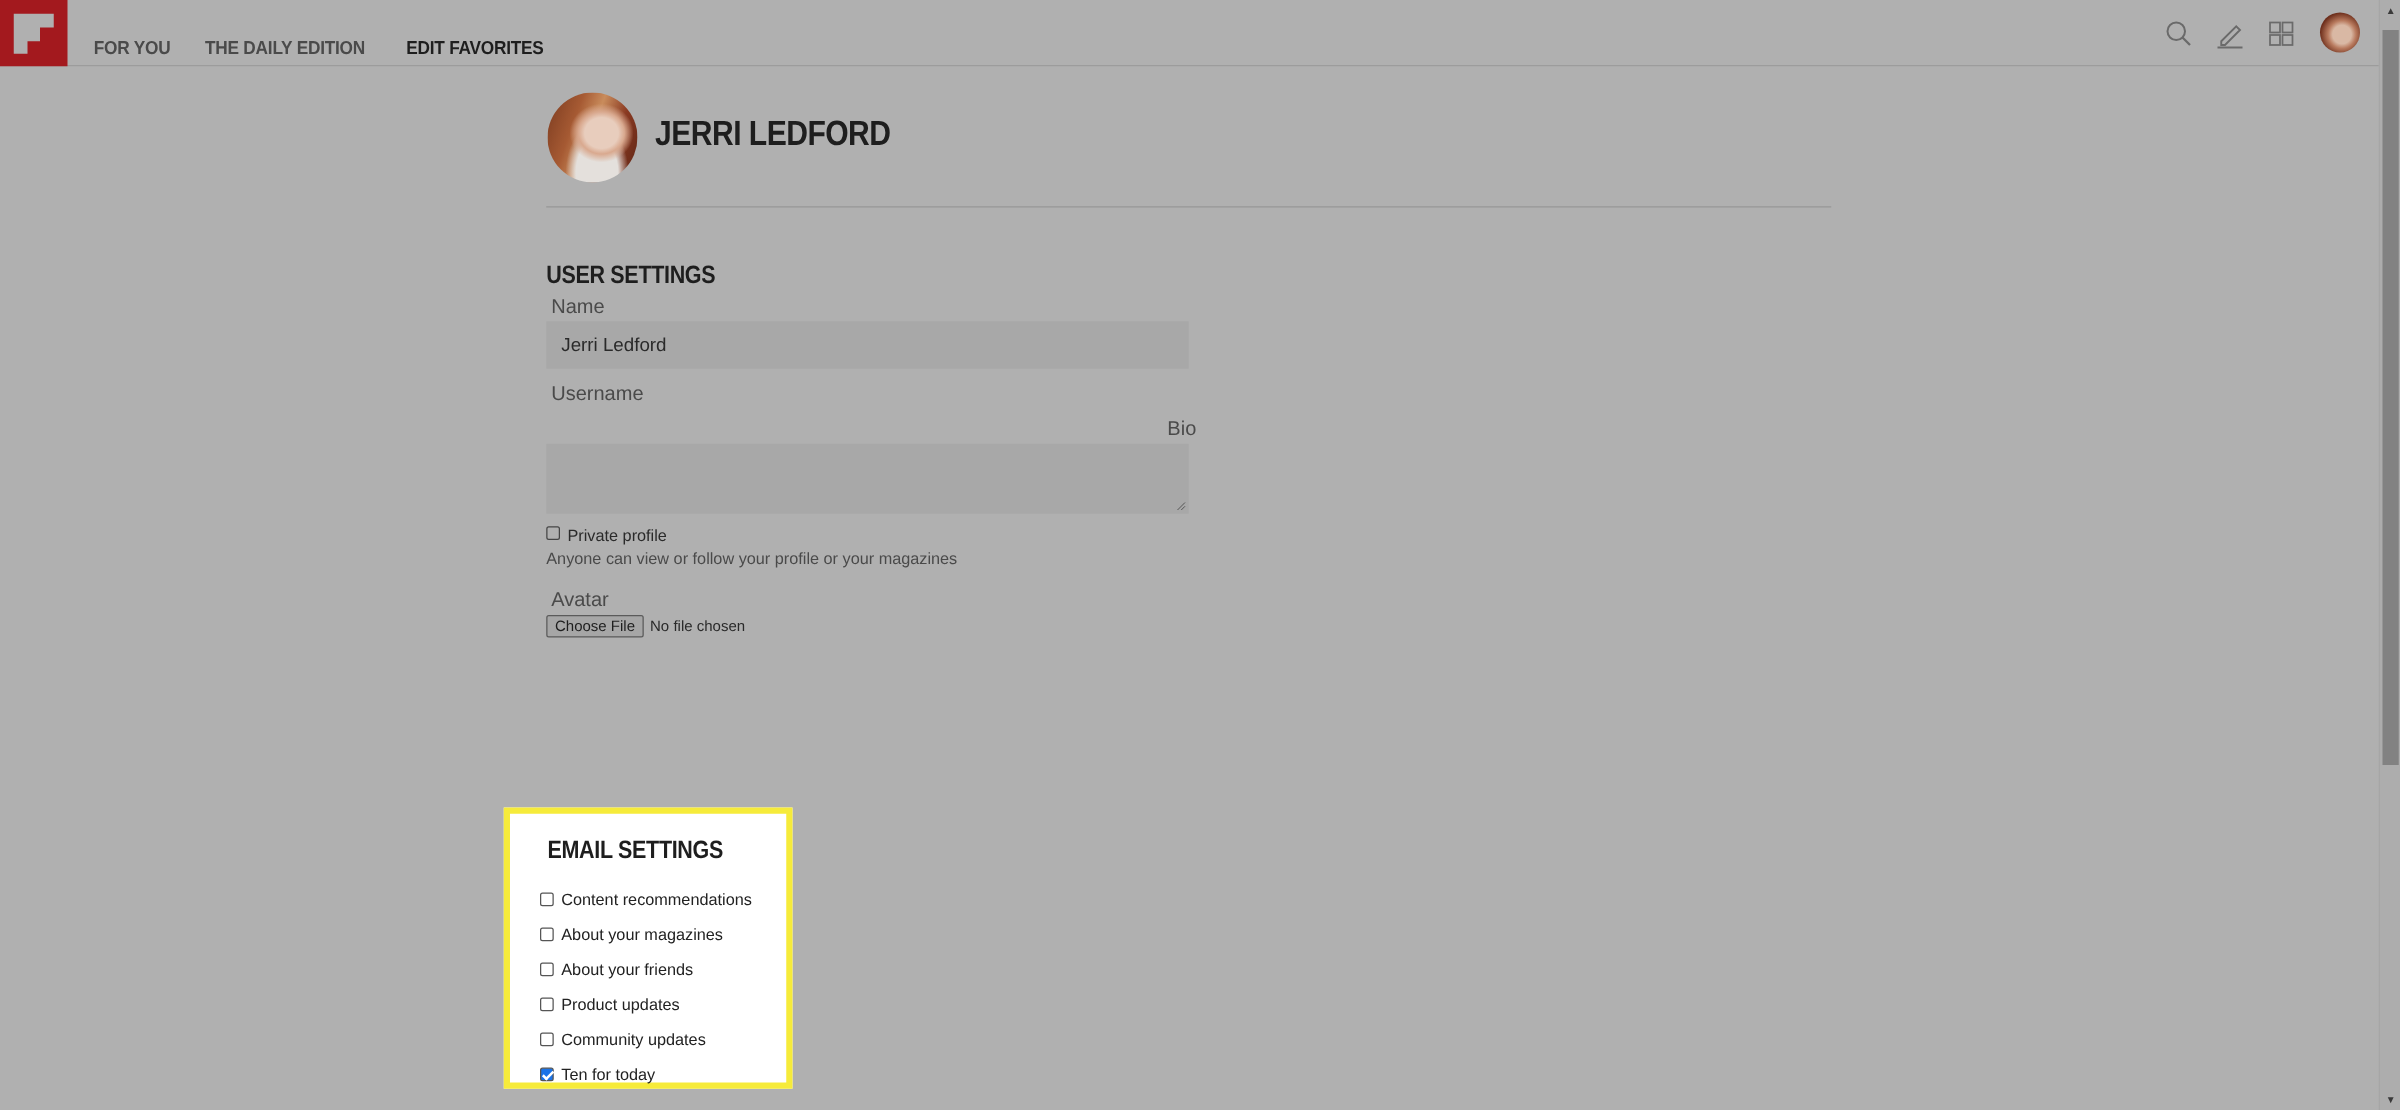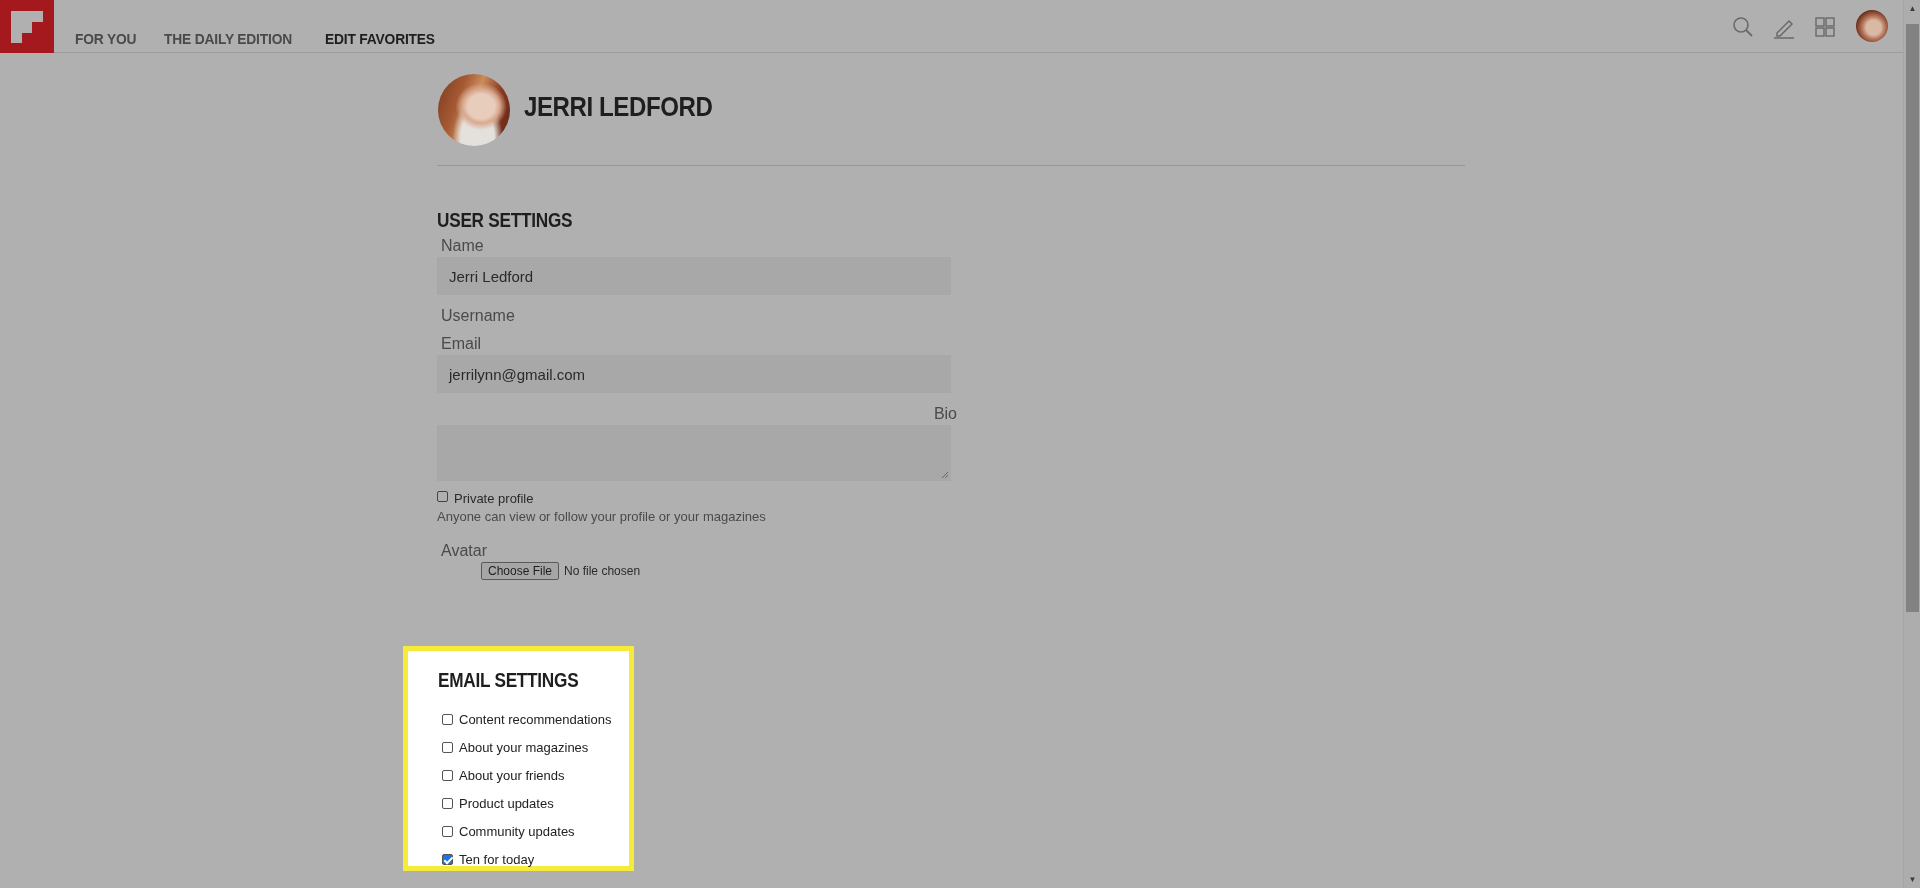--- a/index.html
+++ b/index.html
@@ -76,32 +76,32 @@
   .checkbox {
     width: 11px; height: 11px; border: 1px solid #444; border-radius: 2px; background: transparent;
     display: inline-block; cursor: pointer; flex-shrink: 0; position: relative;
   }
   .checkbox.checked { background: #1a73e8; border-color: #1a73e8; }
   .checkbox.checked::after {
     content: ""; position: absolute; left: 3px; top: 0px; width: 3px; height: 7px;
     border: solid #fff; border-width: 0 2px 2px 0; transform: rotate(45deg);
   }
   .hint { font-size: 13px; color: #4a4a4a; margin-top: 3px; }
-  .file-row { display: flex; align-items: center; gap: 5px; margin-top: 4px; font-size: 12px; color: #2a2a2a; margin-left: 44px; }
+  .file-row { display: flex; align-items: center; gap: 5px; margin-top: 4px; font-size: 12px; color: #2a2a2a; }
   .file-button {
     font-family: "Liberation Sans", sans-serif; font-size: 12px; color: #1e1e1e;
     background: #a6a6a6; border: 1px solid #5a5a5a; border-radius: 2px; padding: 1px 6px; cursor: pointer;
   }
   
   .email-box {
     position: absolute; left: 403px; top: 646px; width: 231px; height: 225px;
     background: #ffffff; border: 5px solid #f6eb3a; text-align: right;
   }
   .email-title { position: absolute; left: 30px; top: 18px; }
-  .email-list { position: absolute; left: 34px; top: 54px; }
+  .email-list { position: absolute; left: 24px; top: 54px; }
   .email-item { display: flex; align-items: center; gap: 6px; font-size: 13px; color: #222; height: 28px; cursor: pointer; }
   .email-item .checkbox { border-color: #555; }
 </style>
 </head>
 <body>
 
 <div class="topbar">
   <div class="logo">
     <svg width="54" height="53" viewBox="0 0 54 53">
       <path d="M11 11 H43 V22 H32 V33 H22 V43 H11 Z" fill="#b0b0b0"></path>
@@ -152,24 +152,20 @@
   <div class="user-settings">
     <div class="section-title" style="height:28px;">USER SETTINGS</div>
 
     <div class="field-group">
       <div class="field-label">Name</div>
       <div class="text-field">Jerri Ledford</div>
     </div>
     <div class="field-group">
       <div class="field-label">Username</div>
     </div>
-    <div class="field-group">
-      <div class="field-label">Email</div>
-      <div class="text-field">jerrilynn@gmail.com</div>
-    </div>
     <div class="field-group" style="margin-bottom:10px;text-align:right;">
       <div class="field-label">Bio</div>
       <div class="bio-field">
         <svg class="resize-handle" width="8" height="8" viewBox="0 0 8 8">
             <line x1="1" y1="7" x2="7" y2="1" stroke="#555" stroke-width="0.8"></line>
             <line x1="4" y1="7" x2="7" y2="4" stroke="#555" stroke-width="0.8"></line>
           </svg>
       </div>
     </div>
 

